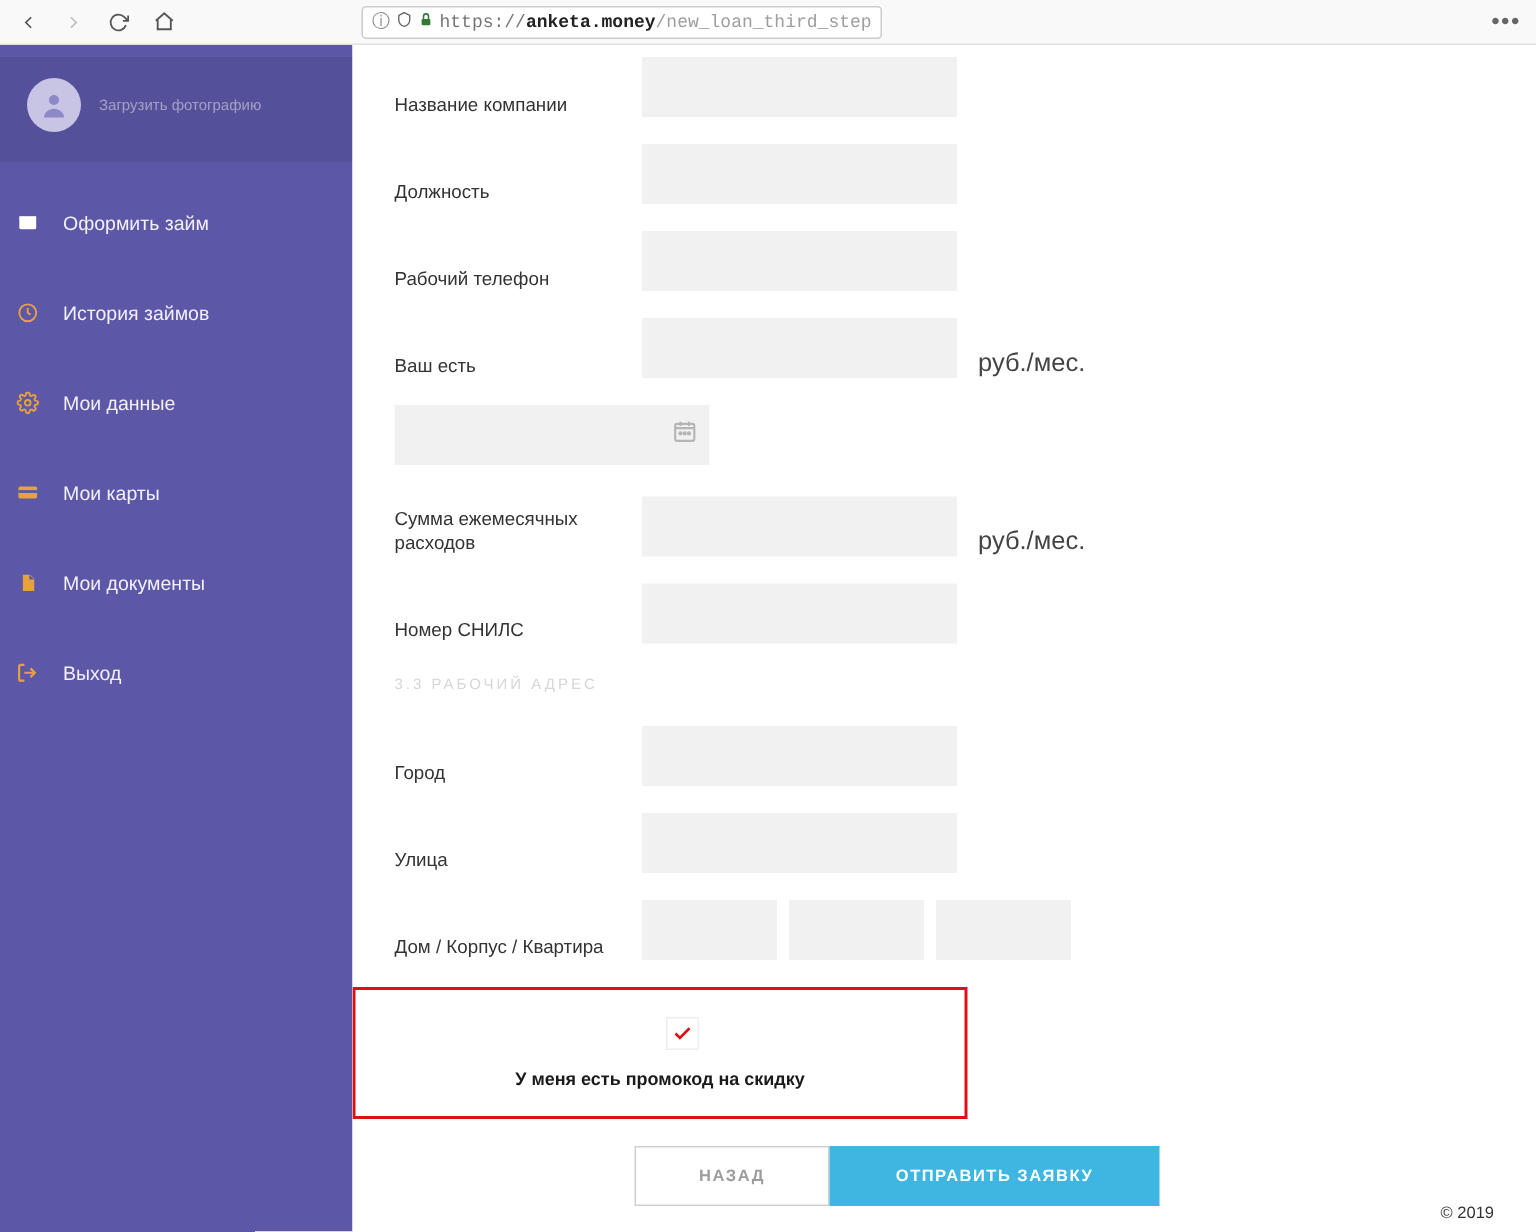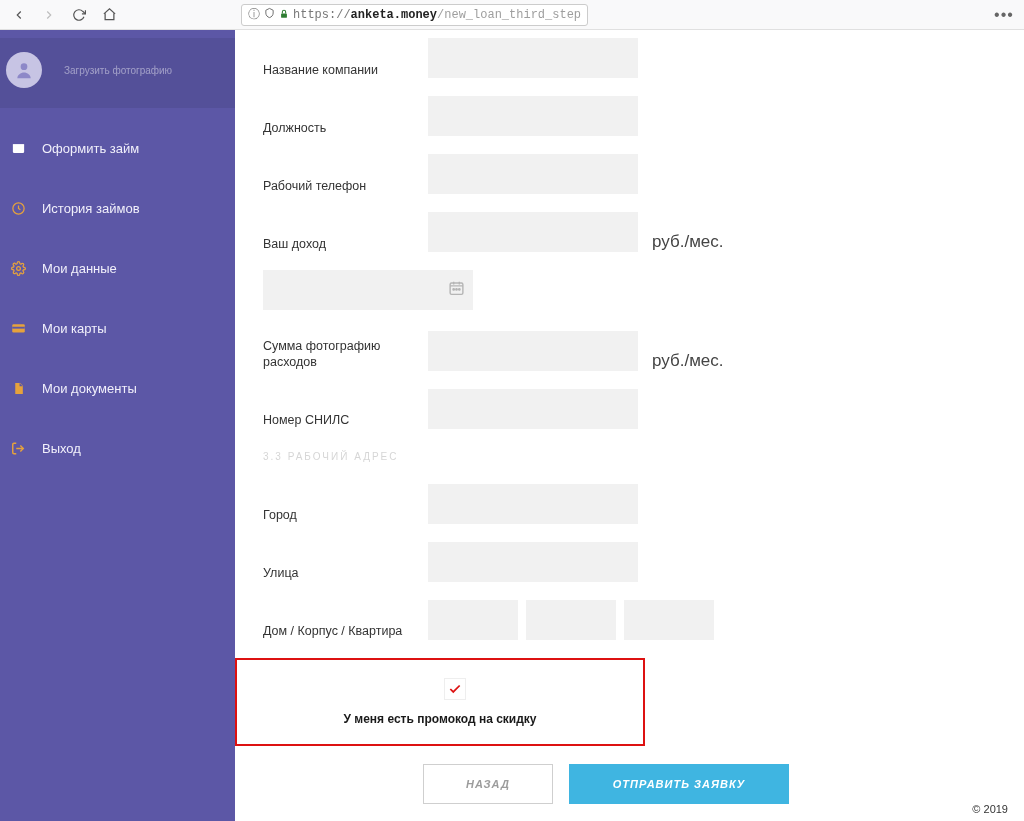--- a/index.html
+++ b/index.html
@@ -47,22 +47,22 @@
   }
 
   .app { display:flex; height: calc(821px - 30px); }
   .sidebar {
     width: 235px;
     background: #5c57a6;
     color: #fff;
     padding-top: 8px;
   }
   .profile {
-    display:flex; align-items:center; gap:22px;
-    padding: 14px 18px 20px 6px;
+    display:flex; align-items:center; gap:12px;
+    padding: 14px 18px 20px 18px;
     background: rgba(0,0,0,0.08);
   }
   .avatar {
     width:36px; height:36px; border-radius:50%;
     background: #c7c4e4;
     display:flex; align-items:center; justify-content:center;
     color:#8d88c8;
   }
   .profile-text { font-size:10px; color: rgba(255,255,255,0.45); }
   .menu { list-style:none; margin-top:10px; }
@@ -136,24 +136,23 @@
     width:22px; height:22px;
     border:1px solid #eee;
     display:flex; align-items:center; justify-content:center;
     color:#d11;
     background:#fff;
     margin-left: 30px;
   }
   .promo-label { font-size:12px; font-weight:bold; color:#1a1a1a; }
 
   .buttons {
-    display:flex; gap:16px;
+    display:flex; 
     margin-left: 160px;
     margin-top: 6px;
-    font-style: italic;
   }
   .btn {
     height:40px;
     display:flex; align-items:center; justify-content:center;
     font-size:11px; letter-spacing:1px; font-weight:bold;
     text-transform:uppercase;
     cursor:pointer;
   }
   .btn-back {
     width:130px;
@@ -161,21 +160,21 @@
     color:#9c9c9c;
     background:#fff;
   }
   .btn-submit {
     width:220px;
     background:#3fb5e1;
     color:#fff;
   }
   .footer {
     position:absolute;
-    bottom:6px; right:16px;
+    bottom:6px; right:28px;
     font-size:11px; color:#333;
   }
 </style>
 </head>
 <body>
 
 <div class="browser-bar">
   <div class="nav-btn">
     <svg width="14" height="14" viewBox="0 0 24 24" fill="none" stroke="currentColor" stroke-width="2">
         <path d="M15 18l-6-6 6-6"></path>
@@ -299,41 +298,41 @@
       <div class="form-label">Должность</div>
       <div class="form-input"></div>
     </div>
 
     <div class="form-row">
       <div class="form-label">Рабочий телефон</div>
       <div class="form-input"></div>
     </div>
 
     <div class="form-row">
-      <div class="form-label">Ваш доход</div>
+      <div class="form-label">Ваш есть</div>
       <div class="form-input"></div>
       <div class="form-suffix">руб./мес.</div>
     </div>
 
     <div class="form-row">
       <div class="form-input with-icon">
         <span class="date-icon">
           <svg width="17" height="17" viewBox="0 0 24 24" fill="none" stroke="currentColor" stroke-width="2">
               <rect x="3" y="5" width="18" height="16" rx="2"></rect>
               <path d="M3 9h18M8 3v4M16 3v4"></path>
               <circle cx="8" cy="14" r="1" fill="currentColor"></circle>
               <circle cx="12" cy="14" r="1" fill="currentColor"></circle>
               <circle cx="16" cy="14" r="1" fill="currentColor"></circle>
             </svg>
         </span>
       </div>
     </div>
 
     <div class="form-row">
-      <div class="form-label">Сумма фотографию расходов</div>
+      <div class="form-label">Сумма ежемесячных расходов</div>
       <div class="form-input"></div>
       <div class="form-suffix">руб./мес.</div>
     </div>
 
     <div class="form-row">
       <div class="form-label">Номер СНИЛС</div>
       <div class="form-input"></div>
     </div>
 
     <div class="section-title">3.3 РАБОЧИЙ АДРЕС</div>

